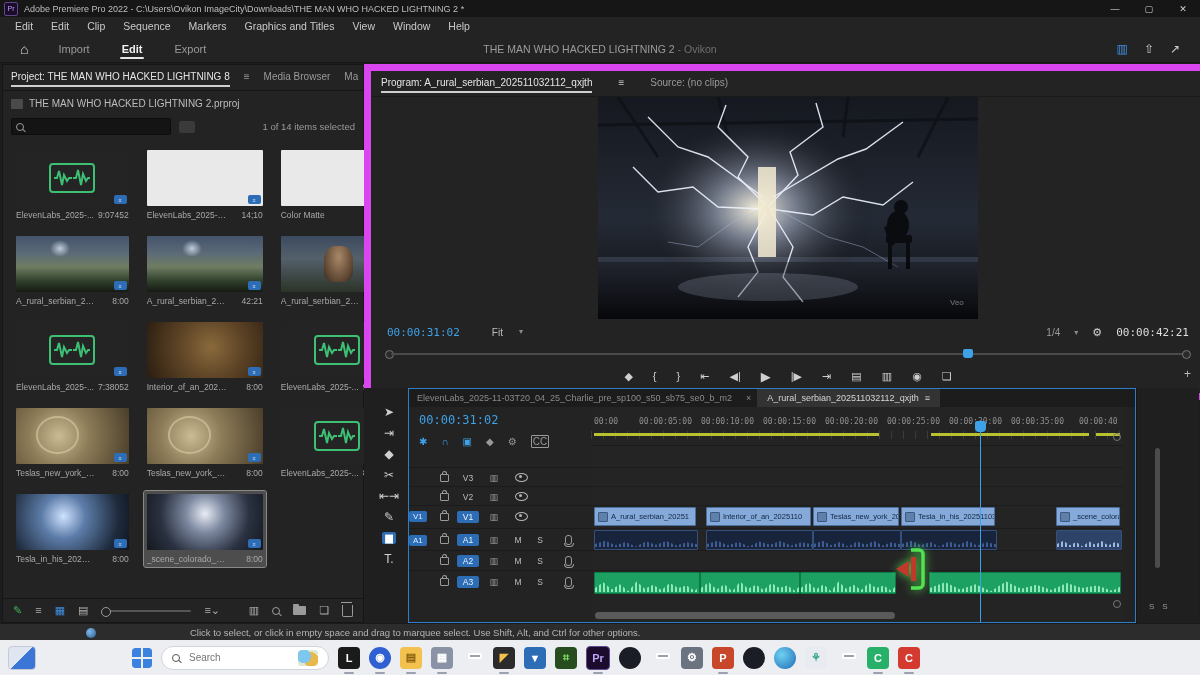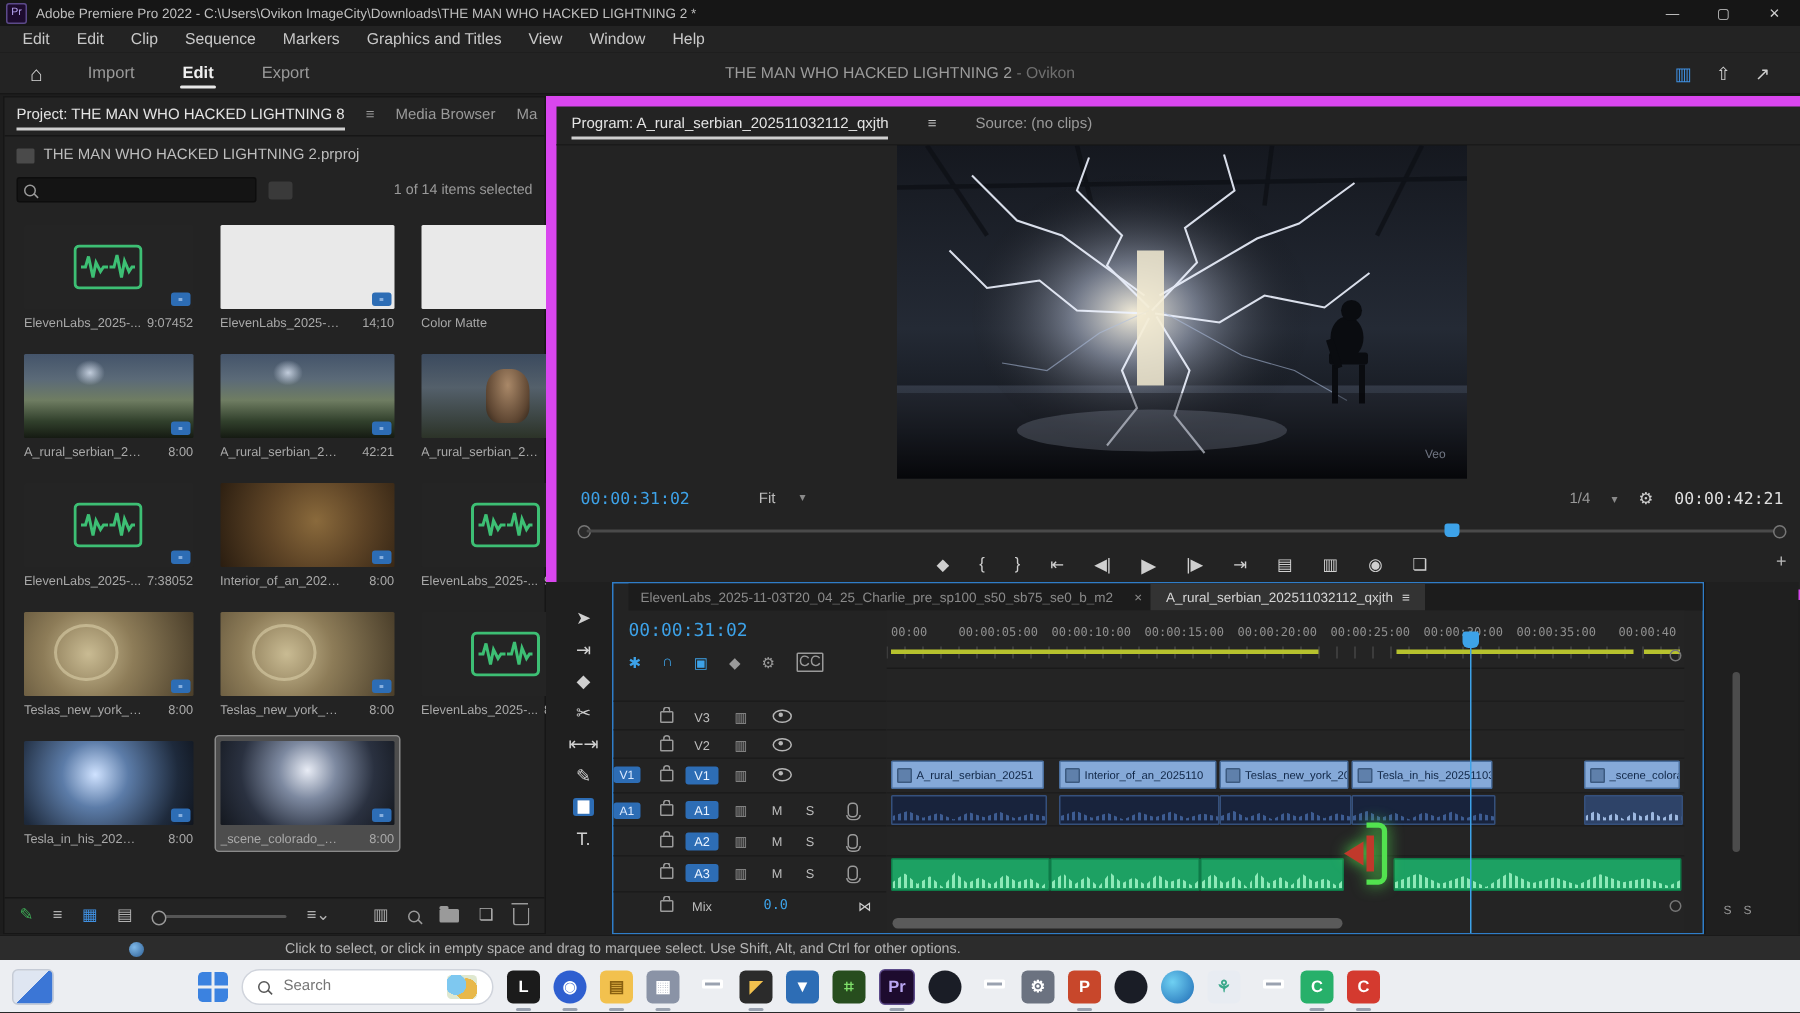--- a/index.html
+++ b/index.html
@@ -96,21 +96,21 @@
   .trash-ic{width:9px;height:11px;border:1px solid #9a9a9a;border-top:none;border-radius:0 0 2px 2px;position:relative;}
   .trash-ic::before{content:'';position:absolute;left:-2px;top:-3px;width:11px;height:1px;background:#9a9a9a;}
   .grp-right{margin-left:auto;display:flex;gap:13px;align-items:center;}
 
   
   #monitor{left:364px;top:64px;width:834px;height:322px;background:#232323;border:7px solid #d946ef;}
   #monitor .tabs{display:flex;gap:26px;padding:6px 10px 8px 10px;border-bottom:1px solid #1a1a1a;}
   .preview{position:absolute;left:227px;top:26px;width:380px;height:222px;background:#0b0d10;}
   .mon-ctrl{position:absolute;left:0;top:250px;width:100%;height:22px;display:flex;align-items:center;padding:0 16px;box-sizing:border-box;}
   .tc-blue{color:#3da2e8;font-size:11px;}
-  .fitdd{margin-left:46px;color:#bdbdbd;font-size:10px;display:flex;gap:16px;}
+  .fitdd{margin-left:32px;color:#bdbdbd;font-size:10px;display:flex;gap:16px;}
   .chevd{color:#8a8a8a;font-size:8px;}
   .mon-right{margin-left:auto;display:flex;align-items:center;gap:14px;}
   .mon-right .res{color:#9a9a9a;}
   .wrench{color:#cfcfcf;font-size:11px;}
   .tc-white{color:#dedede;font-size:11px;}
   .scrub{position:absolute;left:14px;top:278px;width:806px;height:10px;}
   .scrub .line{position:absolute;left:6px;right:6px;top:4px;height:2px;background:#4a4a4a;border-radius:1px;}
   .scrub .endL,.scrub .endR{position:absolute;top:1px;width:7px;height:7px;border:1px solid #777;border-radius:50%;background:#2a2a2a;}
   .scrub .endR{right:0;}
   .scrub .ph{position:absolute;left:578px;top:0;width:10px;height:9px;background:#3da2e8;border-radius:2px 2px 3px 3px;}
@@ -118,21 +118,21 @@
   .transport span{color:#cfcfcf;font-size:11px;}
   .transport .play{font-size:13px;}
   .t-plus{position:absolute;right:14px;top:296px;color:#bbb;font-size:12px;}
 
   
   #tlwrap{left:364px;top:388px;width:834px;height:235px;background:#1f1f1f;}
   #tools{position:absolute;left:6px;top:4px;width:38px;height:226px;display:flex;flex-direction:column;align-items:center;gap:9px;padding-top:14px;box-sizing:border-box;}
   #tools span{color:#d0d0d0;font-size:12px;line-height:1;}
   #tools .active-tool{background:#2d6db5;color:#fff;border-radius:2px;padding:1px 3px;font-size:10px;}
 
-  #timeline{position:absolute;left:44px;top:0;width:728px;height:235px;background:#232323;border:1px solid #2f7dc8;box-sizing:border-box;padding-left:10px;}
+  #timeline{position:absolute;left:44px;top:0;width:728px;height:235px;background:#232323;border:1px solid #2f7dc8;box-sizing:border-box;}
   .tl-tabs{display:flex;align-items:center;height:18px;background:#1c1c1c;font-size:9px;color:#8a8a8a;}
   .tl-tab1{padding:0 8px;white-space:nowrap;overflow:hidden;max-width:360px;text-overflow:ellipsis;}
   .tl-close{padding:0 6px;color:#8a8a8a;}
   .tl-tab2{background:#333;color:#d5d5d5;height:100%;display:flex;align-items:center;padding:0 10px;gap:6px;white-space:nowrap;}
   .tl-tc{position:absolute;left:10px;top:24px;color:#3da2e8;font-size:12px;}
   .tl-icons{position:absolute;left:10px;top:46px;display:flex;gap:14px;align-items:center;}
   .tl-icons span{font-size:10px;color:#9a9a9a;}
   .tl-icons .blue{color:#3da2e8;}
   .ccbox{border:1px solid #9a9a9a;font-size:6px;padding:0 1px;border-radius:1px;}
 
@@ -652,29 +652,20 @@
         <span class="srcpatch"></span>
           <span class="lockc">
             <span class="lock-ic"></span>
           </span>
         <span class="tracklbl"><span class="chip">A3</span></span>
         <span class="sync">▥</span>
         <span class="ms">M</span>
         <span class="ms">S</span>
         <span class="mic"></span>
       </div>
-      <div class="hdr-row" style="top:205px;height:18px;">
-        <span class="srcpatch"></span>
-          <span class="lockc">
-            <span class="lock-ic"></span>
-          </span>
-        <span class="tracklbl"><span class="chip dim">Mix</span></span>
-        <span class="mixval mono">0.0</span>
-        <span class="bowtie">⋈</span>
-      </div>
 
       <div id="lane">
         <div class="ruler">
           <span class="rlabel mono" style="left:3px">00:00</span>
           <span class="rlabel mono" style="left:48px">00:00:05:00</span>
           <span class="rlabel mono" style="left:110px">00:00:10:00</span>
           <span class="rlabel mono" style="left:172px">00:00:15:00</span>
           <span class="rlabel mono" style="left:234px">00:00:20:00</span>
           <span class="rlabel mono" style="left:296px">00:00:25:00</span>
           <span class="rlabel mono" style="left:358px">00:00:30:00</span>

